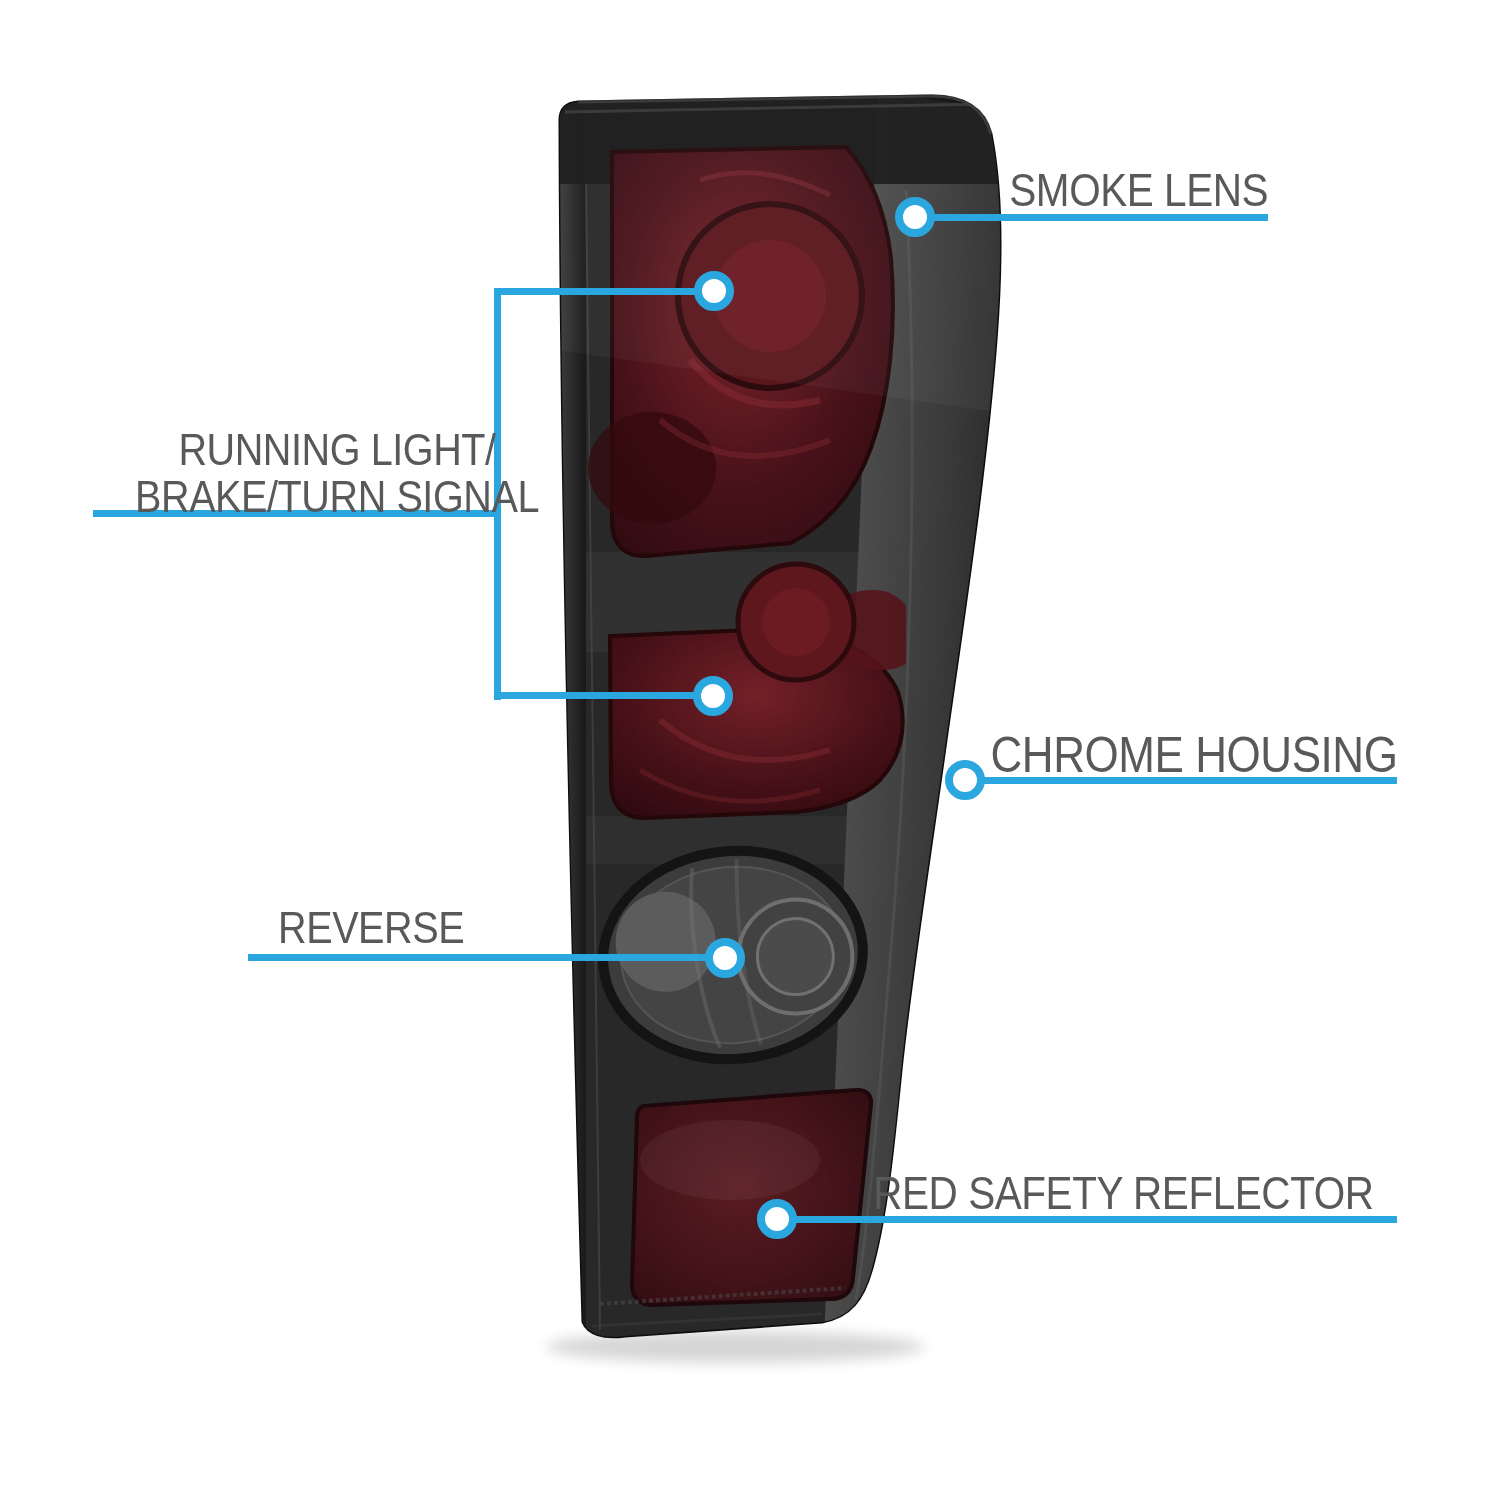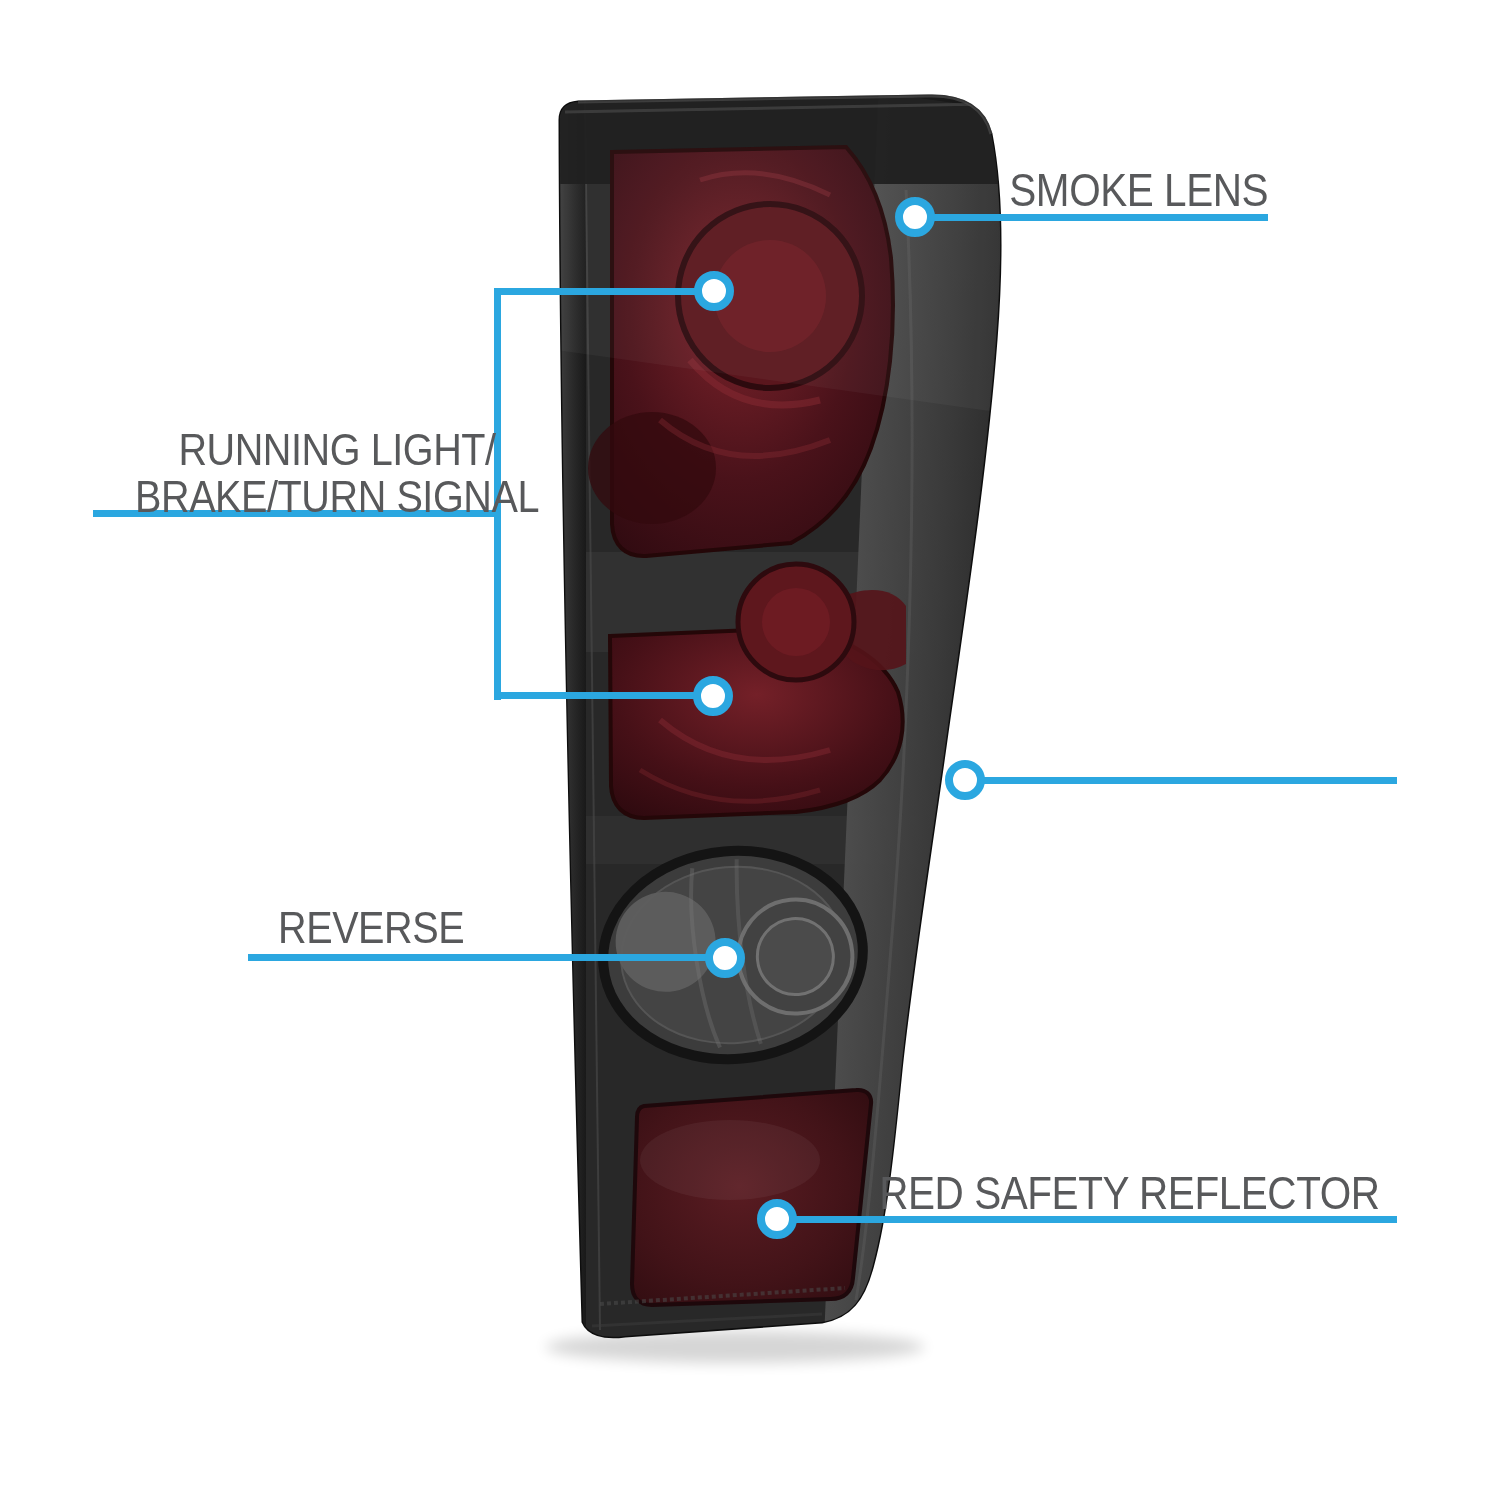--- a/index.html
+++ b/index.html
@@ -24,21 +24,21 @@
   .callout-label{
     position:absolute;color:var(--label-text);z-index:5;white-space:nowrap;
     font-weight:400;letter-spacing:-0.5px;line-height:1.05;
   }
   .scale-l{transform:scaleX(0.88);transform-origin:left center;}
   .scale-r{transform:scaleX(0.88);transform-origin:right center;}
   .lbl-smoke{top:166px;right:232px;font-size:46px;text-align:right;}
   .lbl-running{top:426px;left:87px;font-size:45px;text-align:center;margin-left:48px;}
   .lbl-chrome{top:729px;right:103px;font-size:50px;text-align:right;}
   .lbl-reverse{top:904px;left:246px;font-size:45px;text-align:left;margin-left:32px;}
-  .lbl-reflector{top:1169px;right:120px;font-size:46px;text-align:left;}
+  .lbl-reflector{top:1169px;right:126px;font-size:46px;text-align:left;}
 </style>
 </head>
 <body>
 
 <div class="stage">
 
   <svg class="lamp-svg" width="1500" height="1500" viewBox="0 0 1500 1500">
     <defs>
       <radialGradient id="gShell" cx="62%" cy="28%" r="85%">
         <stop offset="0%" stop-color="#3b3b3b"></stop>
@@ -163,20 +163,23 @@
   </div>
   <div class="callout-line" style="left:93px;top:510px;width:405px;"></div>
   <div class="callout-vline" style="left:494px;top:288px;height:412px;"></div>
   <div class="callout-line" style="left:497px;top:288px;width:217px;"></div>
   <div class="callout-line" style="left:497px;top:692px;width:216px;"></div>
   <div class="callout-dot" style="left:694px;top:271px;"></div>
   <div class="callout-dot" style="left:693px;top:676px;"></div>
 
   <div class="callout-dot" style="left:945px;top:760px;"></div>
   <div class="callout-line" style="left:965px;top:777px;width:432px;"></div>
+  <div class="callout-label lbl-chrome">
+    <span class="scale-r" style="display:inline-block;">CHROME HOUSING</span>
+  </div>
 
   <div class="callout-label lbl-reverse">
     <span class="scale-l" style="display:inline-block;">REVERSE</span>
   </div>
   <div class="callout-line" style="left:248px;top:954px;width:477px;"></div>
   <div class="callout-dot" style="left:705px;top:938px;"></div>
 
   <div class="callout-dot" style="left:757px;top:1199px;"></div>
   <div class="callout-line" style="left:777px;top:1216px;width:620px;"></div>
   <div class="callout-label lbl-reflector">

